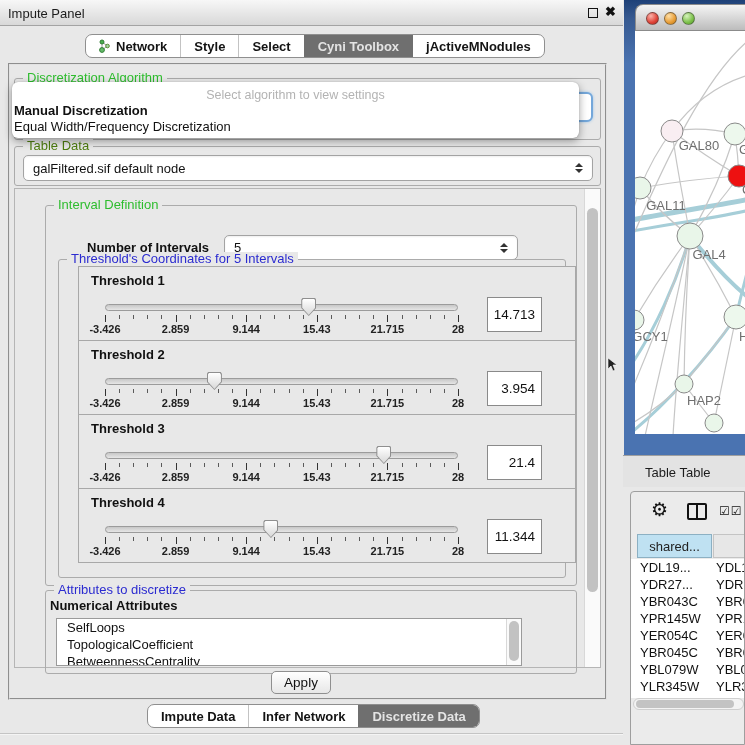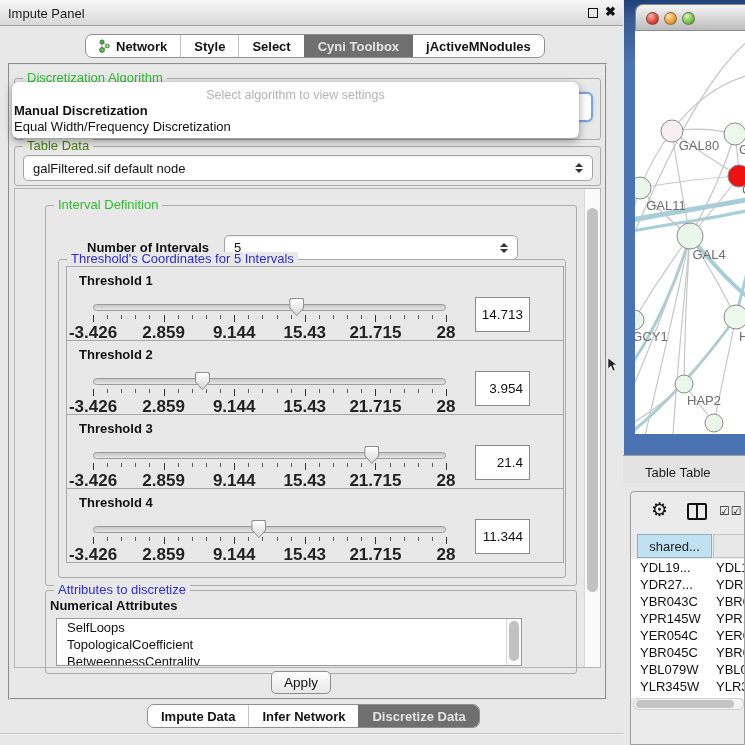--- a/index.html
+++ b/index.html
@@ -47,33 +47,33 @@
   .popup { left:12px; top:82px; width:567px; height:56px; background:#fff; border-radius:6px;
     box-shadow:0 3px 9px rgba(0,0,0,.38), 0 0 1px rgba(0,0,0,.3); z-index:5; overflow:hidden; }
   .popup .hint { text-align:center; font-size:12.5px; color:#b3b3b3; padding-top:6px; }
   .popup .opt { font-size:13px; color:#111; padding:1px 2px 0 2px; line-height:15px; }
   .popup .opt.hl { font-weight:bold; }
 
   .scrollpanel { left:14px; top:188px; width:587px; height:480px; border:1px solid #b5b5b5; background:#e8e8e8; overflow:hidden; }
   .vtrack { position:absolute; background:#fafafa; border-left:1px solid #d8d8d8; }
   .vthumb { position:absolute; background:#c2c2c2; border-radius:6px; }
 
-  .threshold { position:absolute; left:4px; width:498px; height:75px; border:1px solid #a8a8a8; background:#e8e8e8; }
+  .threshold { position:absolute; left:16px; width:498px; height:75px; border:1px solid #a8a8a8; background:#e8e8e8; }
   .threshold .t-label { position:absolute; left:12px; top:6px; font-size:13px; font-weight:bold; color:#111; }
   .track { position:absolute; left:26px; top:37px; width:353px; height:7px; border:1px solid #9b9b9b; border-radius:4px;
     background:linear-gradient(#c7c7c7,#e6e6e6); }
   .thumb { position:absolute; top:31px; width:15px; height:18px;
     clip-path:polygon(8% 0,92% 0,100% 10%,100% 55%,50% 100%,0 55%,0 10%); background:#8f8f8f; }
   .thumb::after { content:""; position:absolute; inset:1px;
     clip-path:polygon(8% 0,92% 0,100% 10%,100% 55%,50% 100%,0 55%,0 10%); background:linear-gradient(#ffffff,#d8d8d8); }
   .ticks { position:absolute; left:26px; top:48px; width:353px; height:8px; }
   .tick { position:absolute; top:0; width:1px; height:4px; background:#5a5a5a; }
   .tick.major { height:7px; background:#333; }
   .scale-labels { position:absolute; left:26px; top:56px; width:353px; height:12px; }
-  .scale-label { position:absolute; transform:translateX(-50%); font-size:17px; font-weight:bold; color:#222; white-space:nowrap; }
+  .scale-label { position:absolute; transform:translateX(-50%); font-size:11px; font-weight:bold; color:#222; white-space:nowrap; }
   .value-box { position:absolute; left:408px; top:30px; width:55px; height:35px; background:#fff;
     border:1px solid #8a8a8a; font-size:13.5px; color:#111; display:flex; align-items:center; justify-content:flex-end; padding-right:6px; }
 
   .listbox { left:56px; top:618px; width:466px; height:48px; background:#fff; border:1px solid #9a9a9a; overflow:hidden; }
   .list-item { font-size:13px; color:#111; line-height:17px; padding-left:10px; white-space:nowrap; }
 
   .apply-btn { left:271px; top:671px; width:60px; height:23px; background:linear-gradient(#ffffff,#e7e7e7);
     border:1px solid #8f8f8f; border-radius:5px; font-size:13.5px; color:#111;
     display:flex; align-items:center; justify-content:center; }
 

